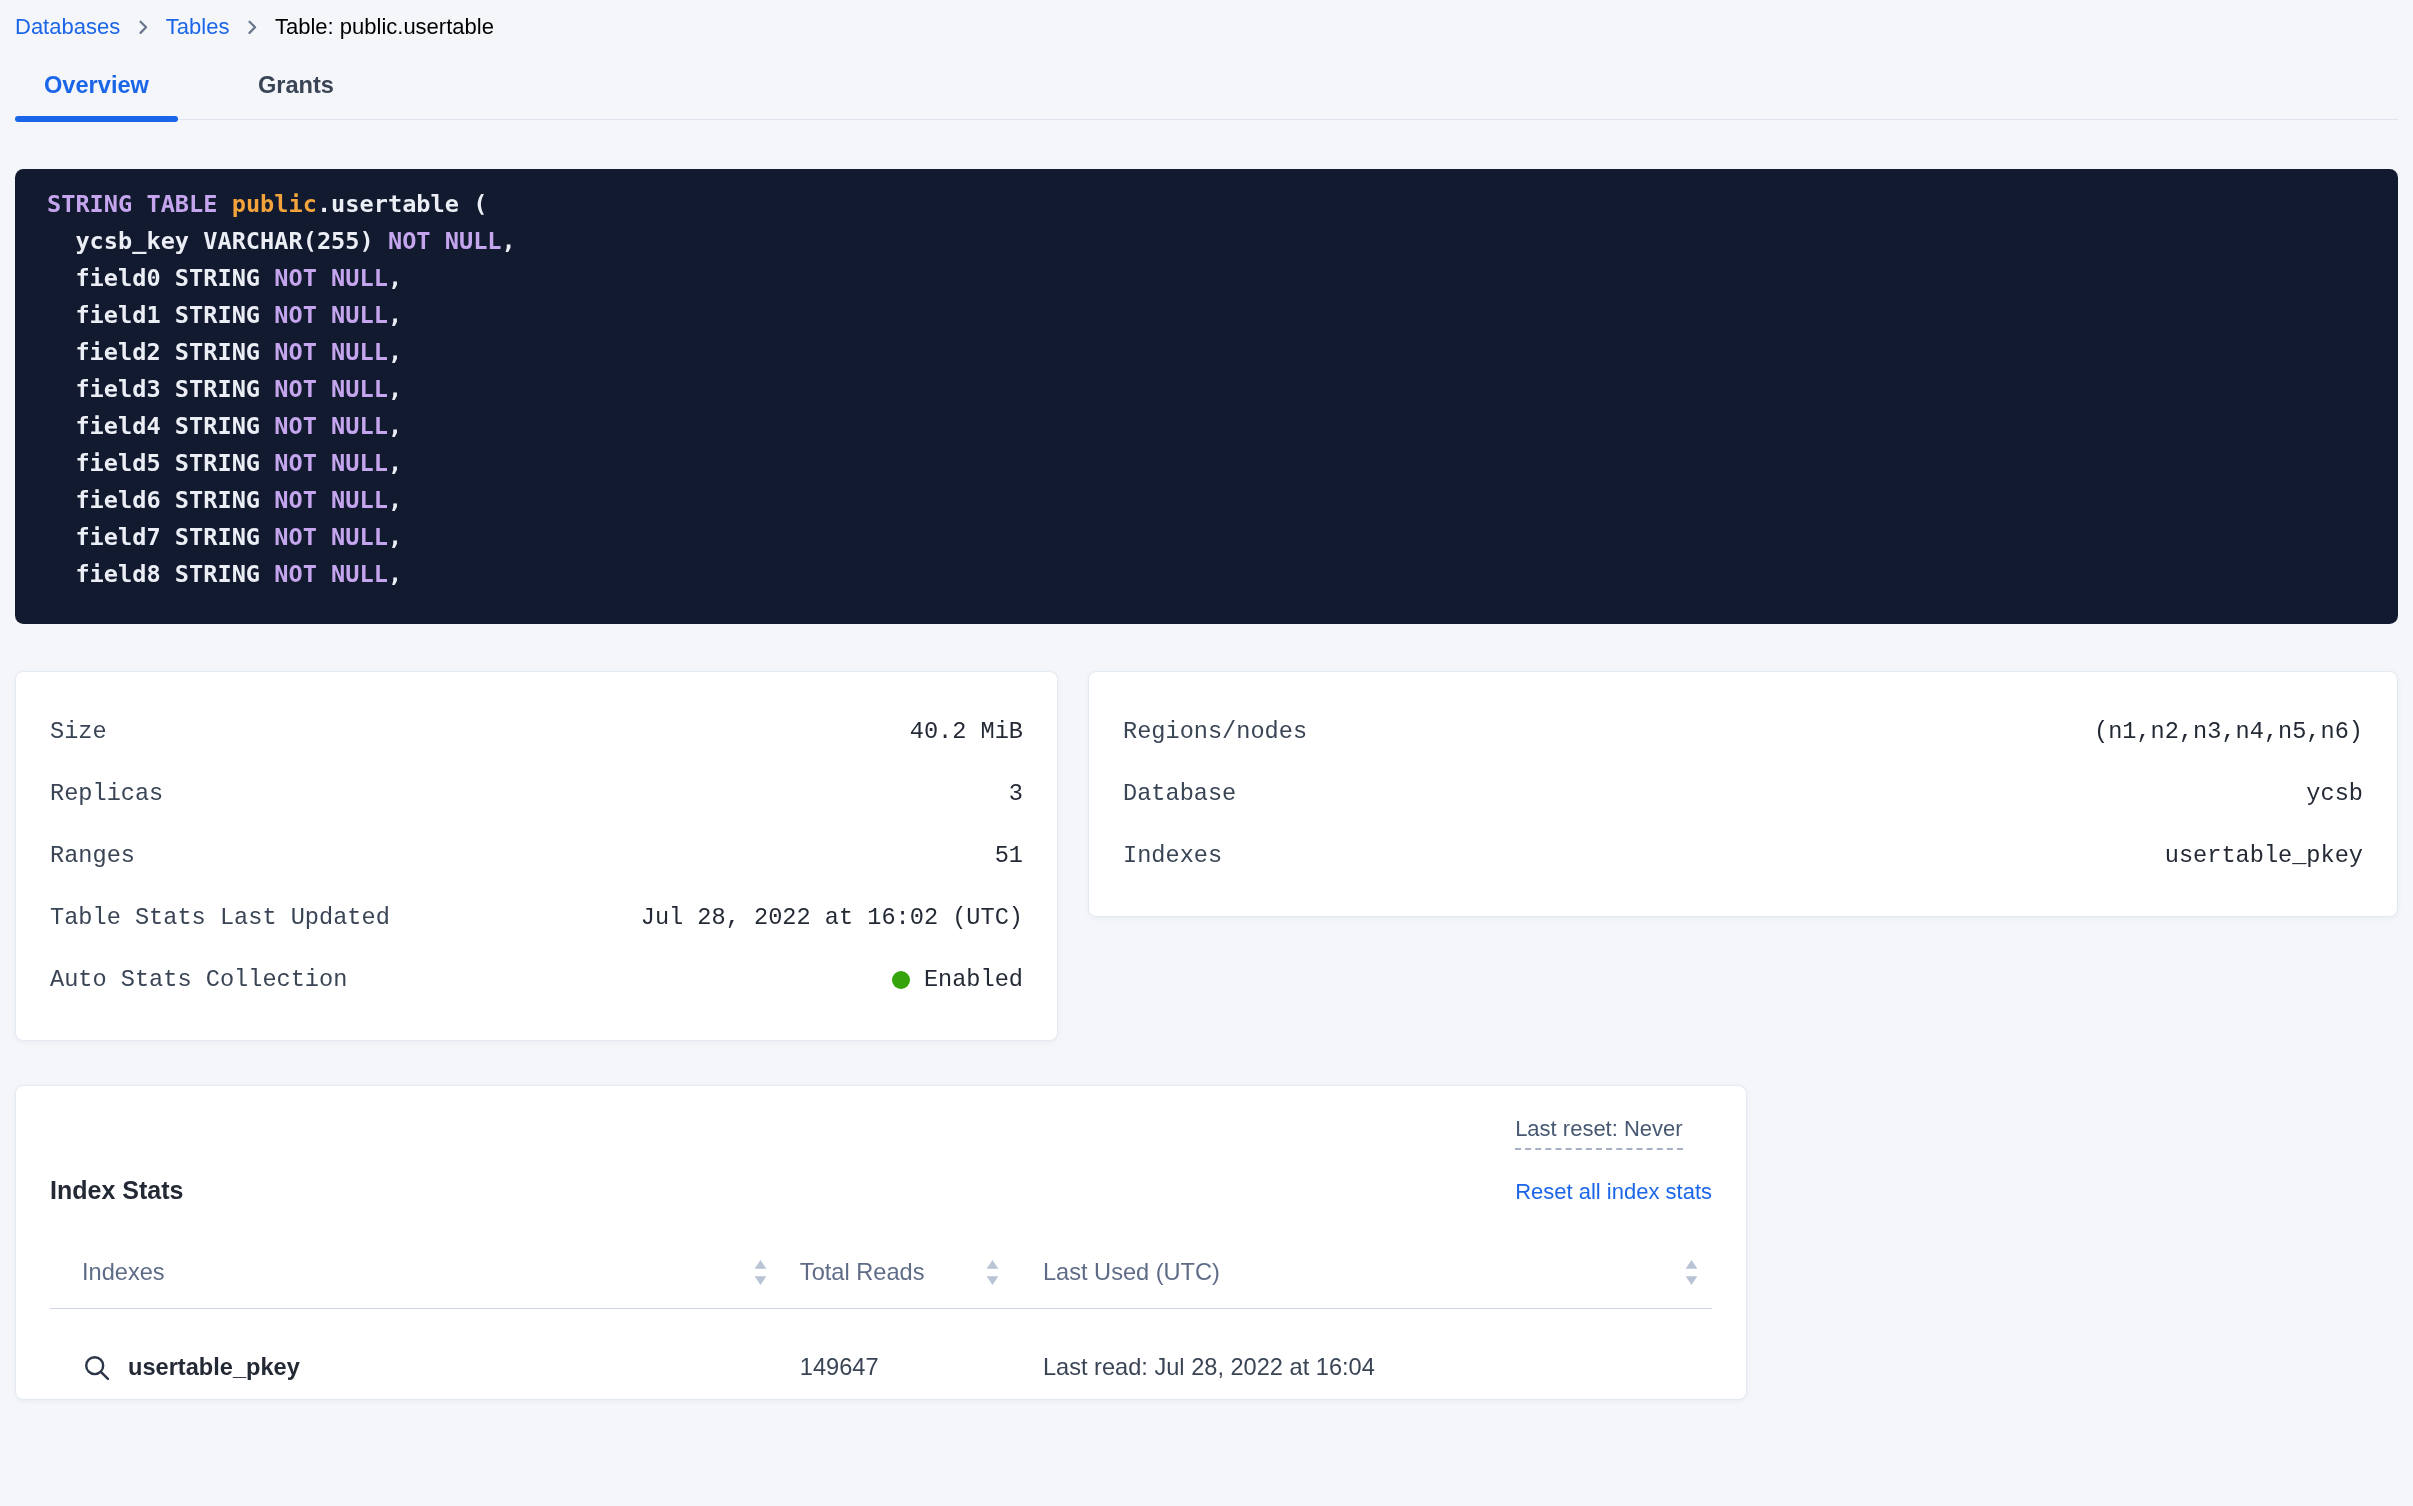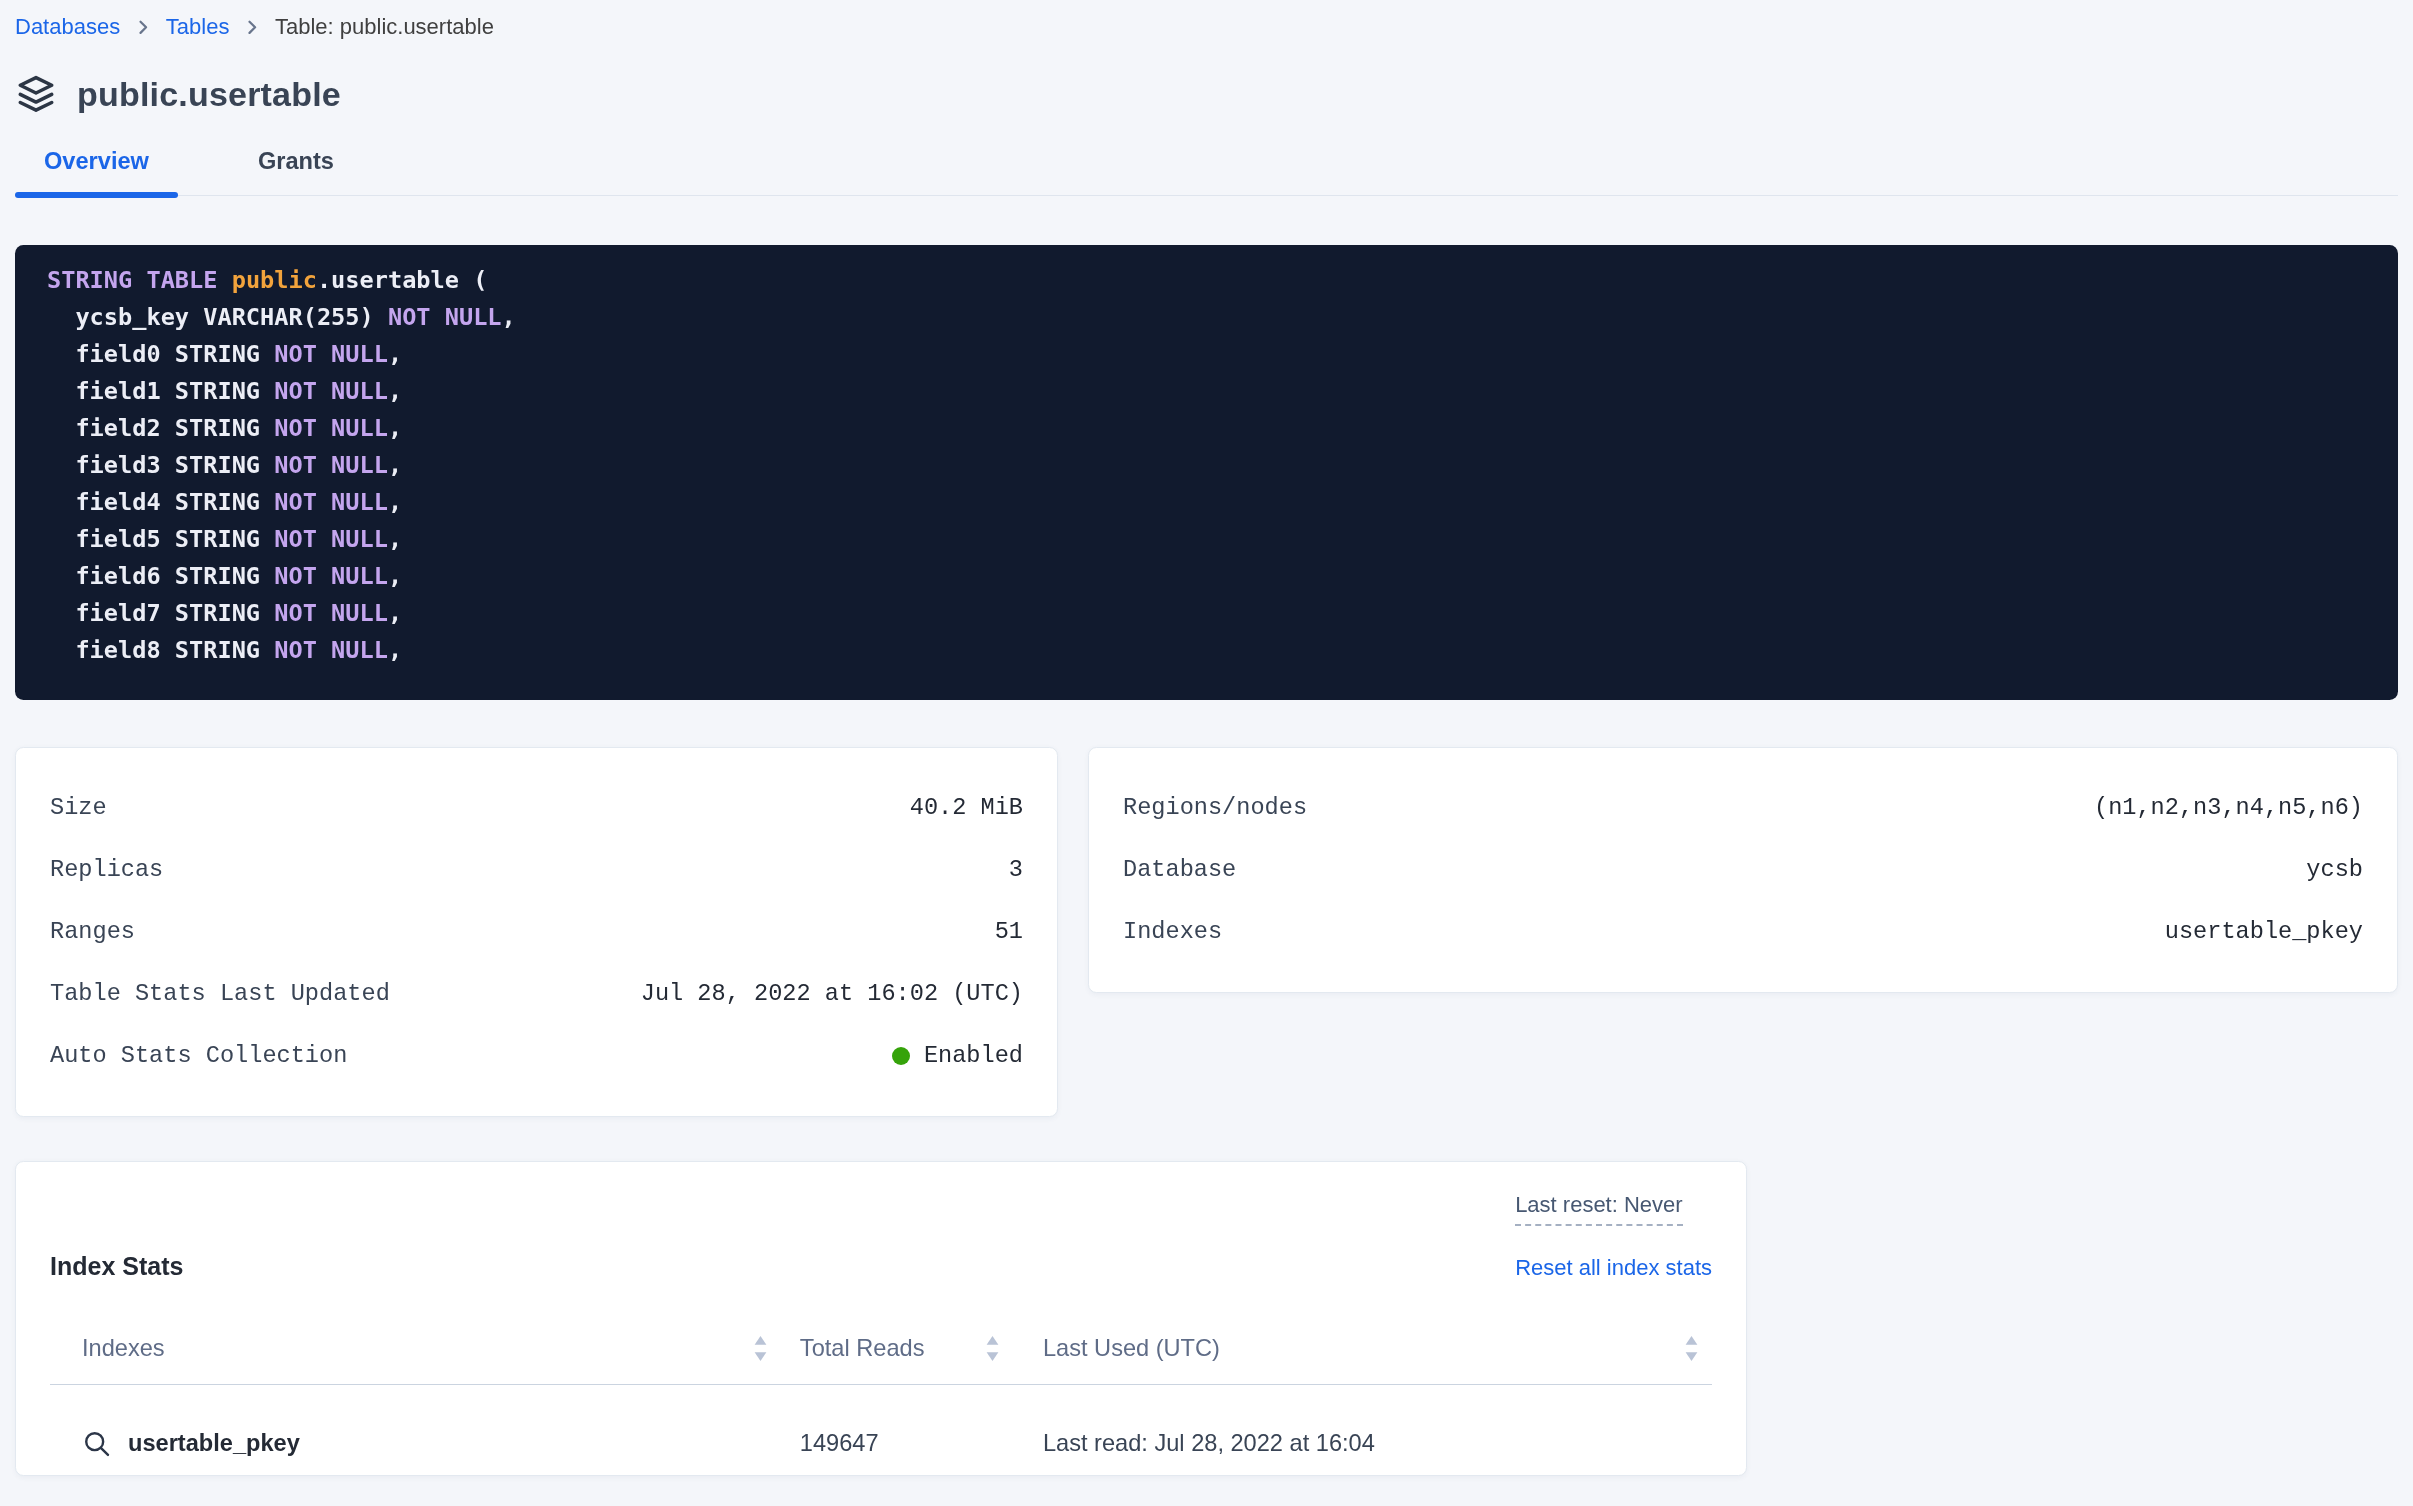--- a/index.html
+++ b/index.html
@@ -16,21 +16,21 @@
     background:#f4f6fa;
     font-family:"Liberation Sans", sans-serif;
     color:#394455;
   }
   .page{padding:11.8px 15px 0 15px;width:2413px;height:1084px;}
 
   
   .breadcrumb{display:flex;align-items:center;font-size:22px;height:30px;}
   .breadcrumb a{color:var(--accent-blue);text-decoration:none;cursor:pointer;}
   .crumb-sep{margin:0 13.5px;display:inline-flex;align-items:center;}
-  .breadcrumb .current{color:#404040;}
+  .breadcrumb .current{color:#000000;}
 
   
   .title-row{display:flex;align-items:center;margin-top:29px;gap:20px;}
   .title-row h1{font-size:34px;font-weight:600;color:#394455;letter-spacing:0.2px;}
 
   
   .tabs{margin-top:30px;border-bottom:1.7px solid #dfe5ee;display:flex;font-weight:bold;}
   .tab{position:relative;font-size:23.6px;color:#394455;padding:0 29px 20px 29px;margin-right:51px;cursor:pointer;}
   .tab.active{color:var(--accent-blue);}
   .tab.active::after{content:"";position:absolute;left:0;right:0;bottom:-3.4px;height:5.9px;border-radius:3.4px;background:var(--accent-blue);}
@@ -97,30 +97,20 @@
     </span>
     <a>Tables</a>
     <span class="crumb-sep">
       <svg width="18.6" height="18.6" viewBox="0 0 20 20" fill="none">
           <polyline points="7,4 13,10 7,16" stroke="#68758c" stroke-width="2.4" stroke-linecap="round" stroke-linejoin="round"></polyline>
         </svg>
     </span>
     <span class="current">Table: public.usertable</span>
   </nav>
 
-  <header class="title-row">
-    <span>
-      <svg width="42" height="44" viewBox="0 0 24 24" fill="none" stroke="#2c3645" stroke-width="2" stroke-linecap="round" stroke-linejoin="round">
-        <path d="M12 3.2 L21 7.6 L12 12 L3 7.6 Z"></path>
-        <path d="M3 12.8 L12 17.2 L21 12.8"></path>
-        <path d="M3 17.4 L12 21.8 L21 17.4"></path>
-      </svg>
-    </span>
-    <h1>public.usertable</h1>
-  </header>
 
   <div class="tabs">
     <div class="tab active">Overview</div>
     <div class="tab">Grants</div>
   </div>
 
   <div class="code">
     <div class="code-line"><span class="seg kw">STRING TABLE </span><span class="seg schema">public</span><span class="seg plain">.usertable (</span></div>
     <div class="code-line"><span class="seg plain">  ycsb_key VARCHAR(255) </span><span class="seg kw">NOT NULL</span><span class="seg plain">,</span></div>
     <div class="code-line"><span class="seg plain">  field0 STRING </span><span class="seg kw">NOT NULL</span><span class="seg plain">,</span></div>

